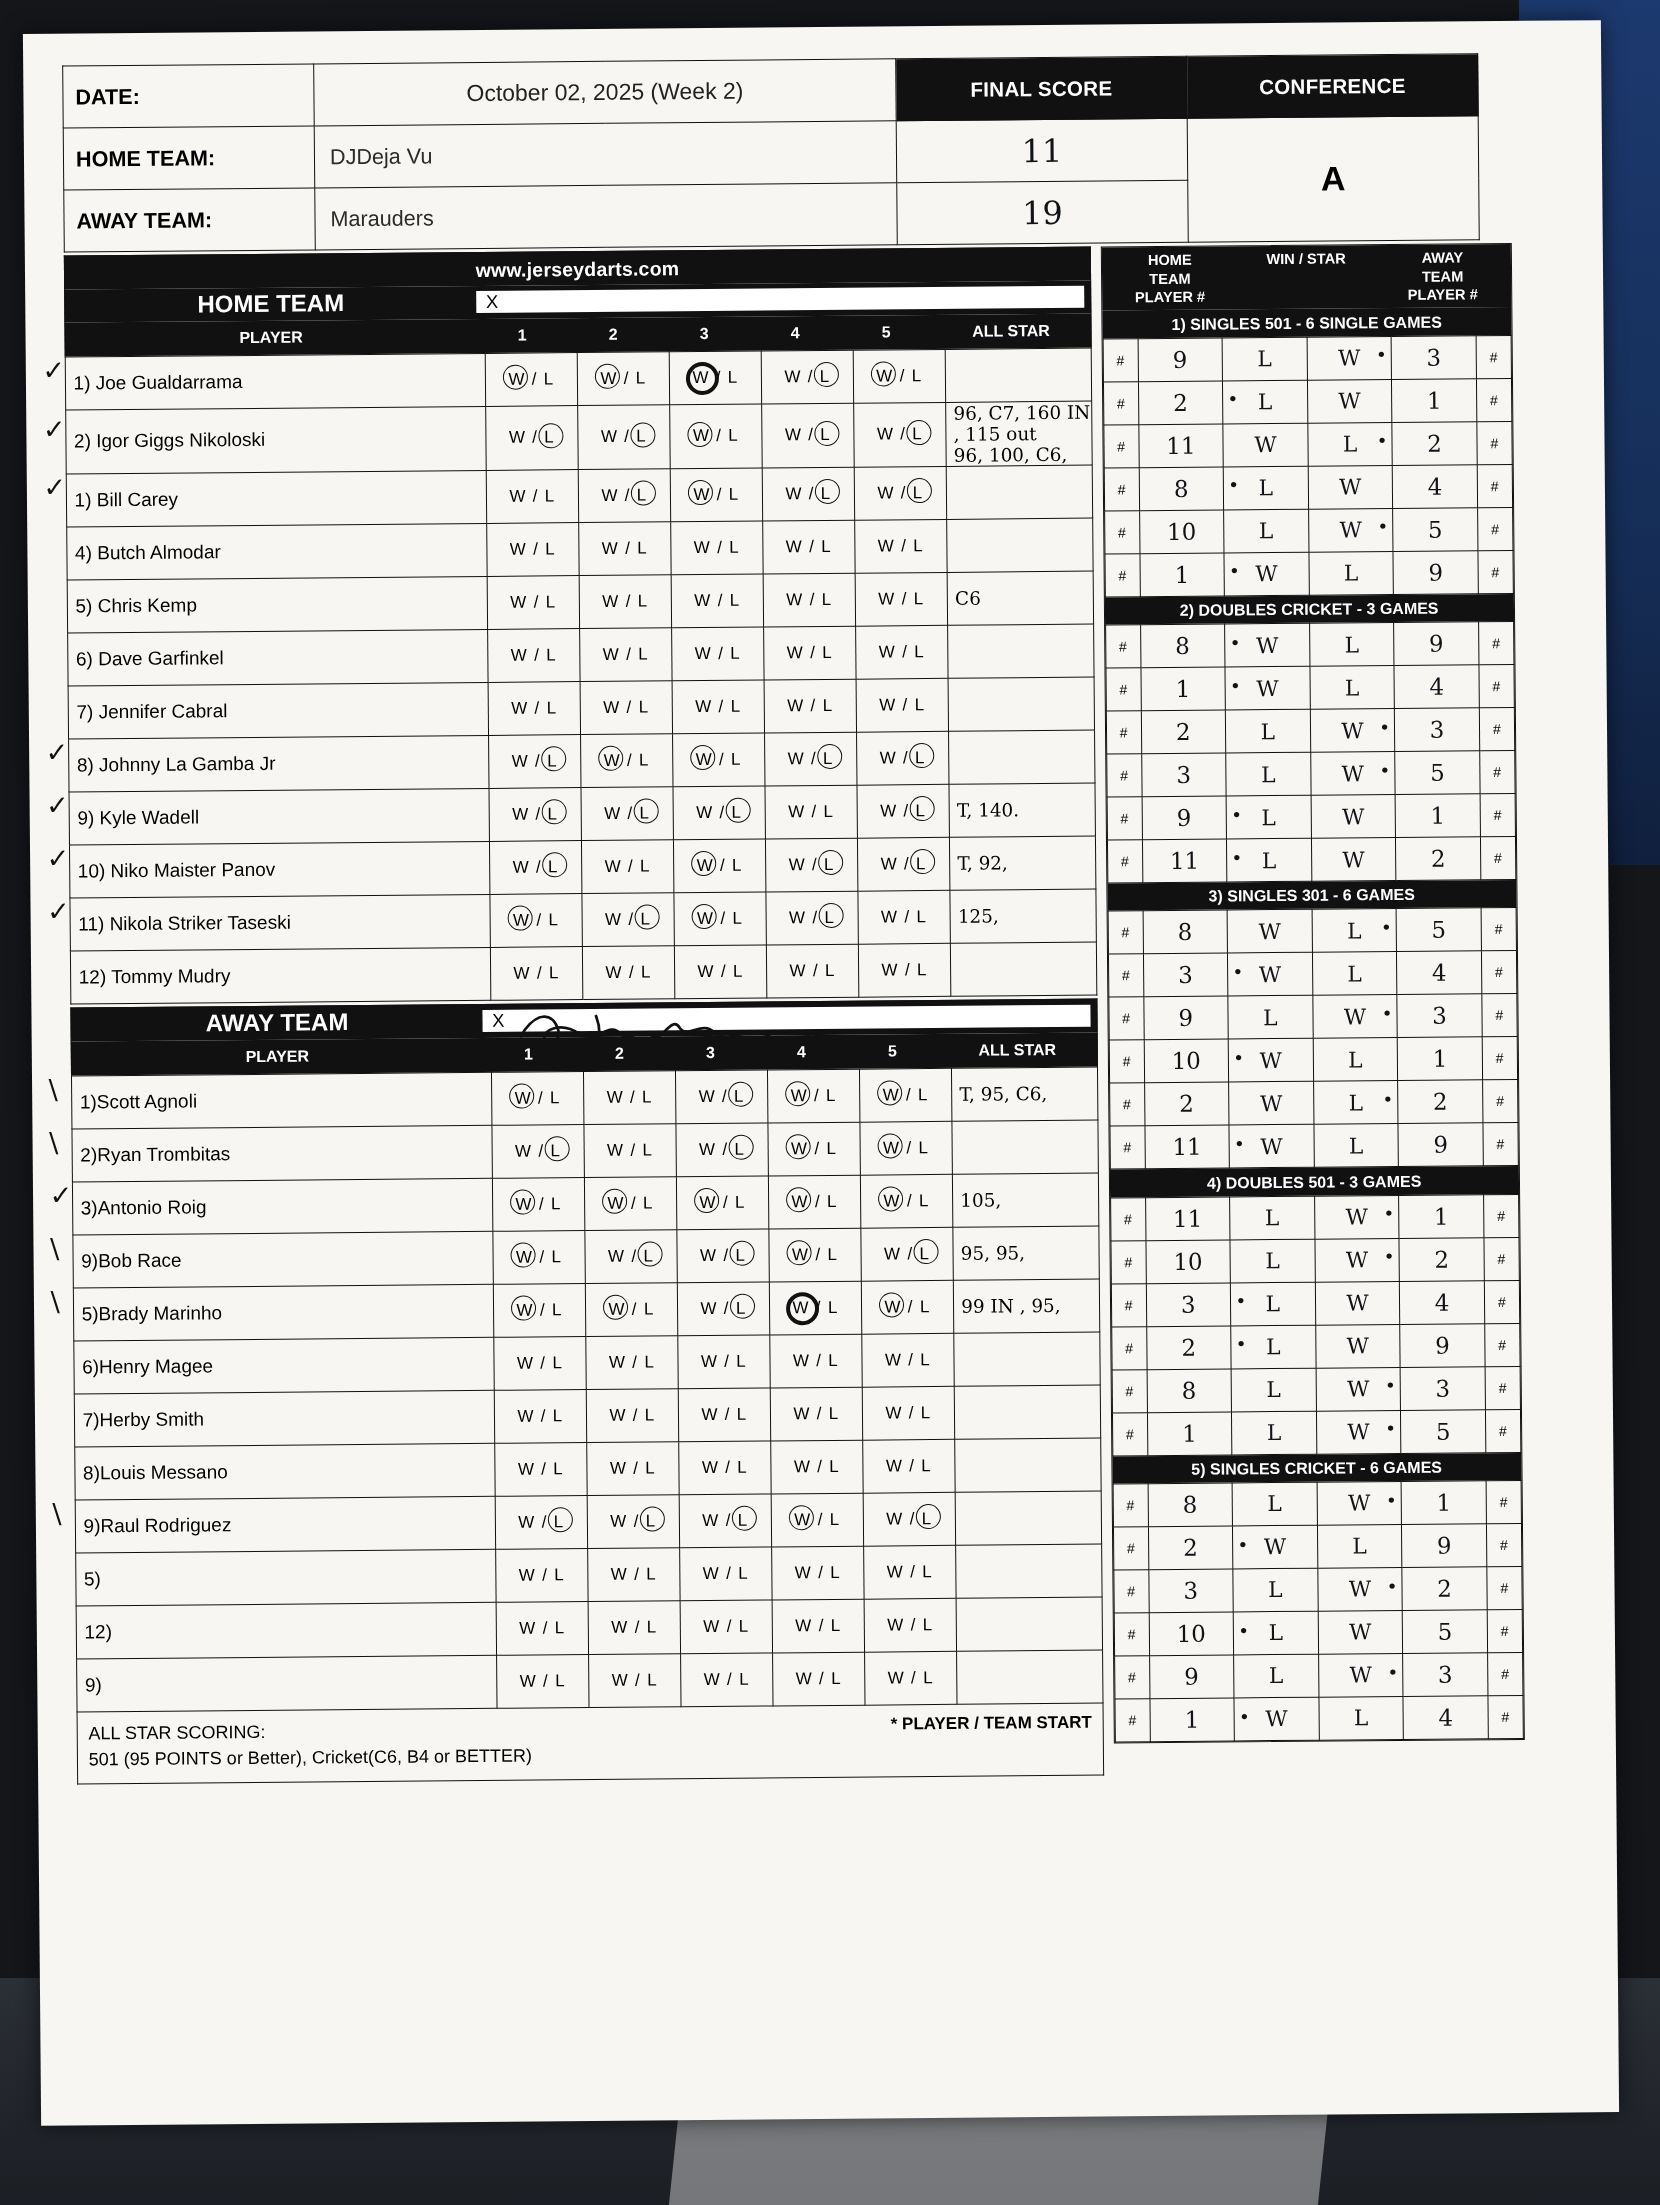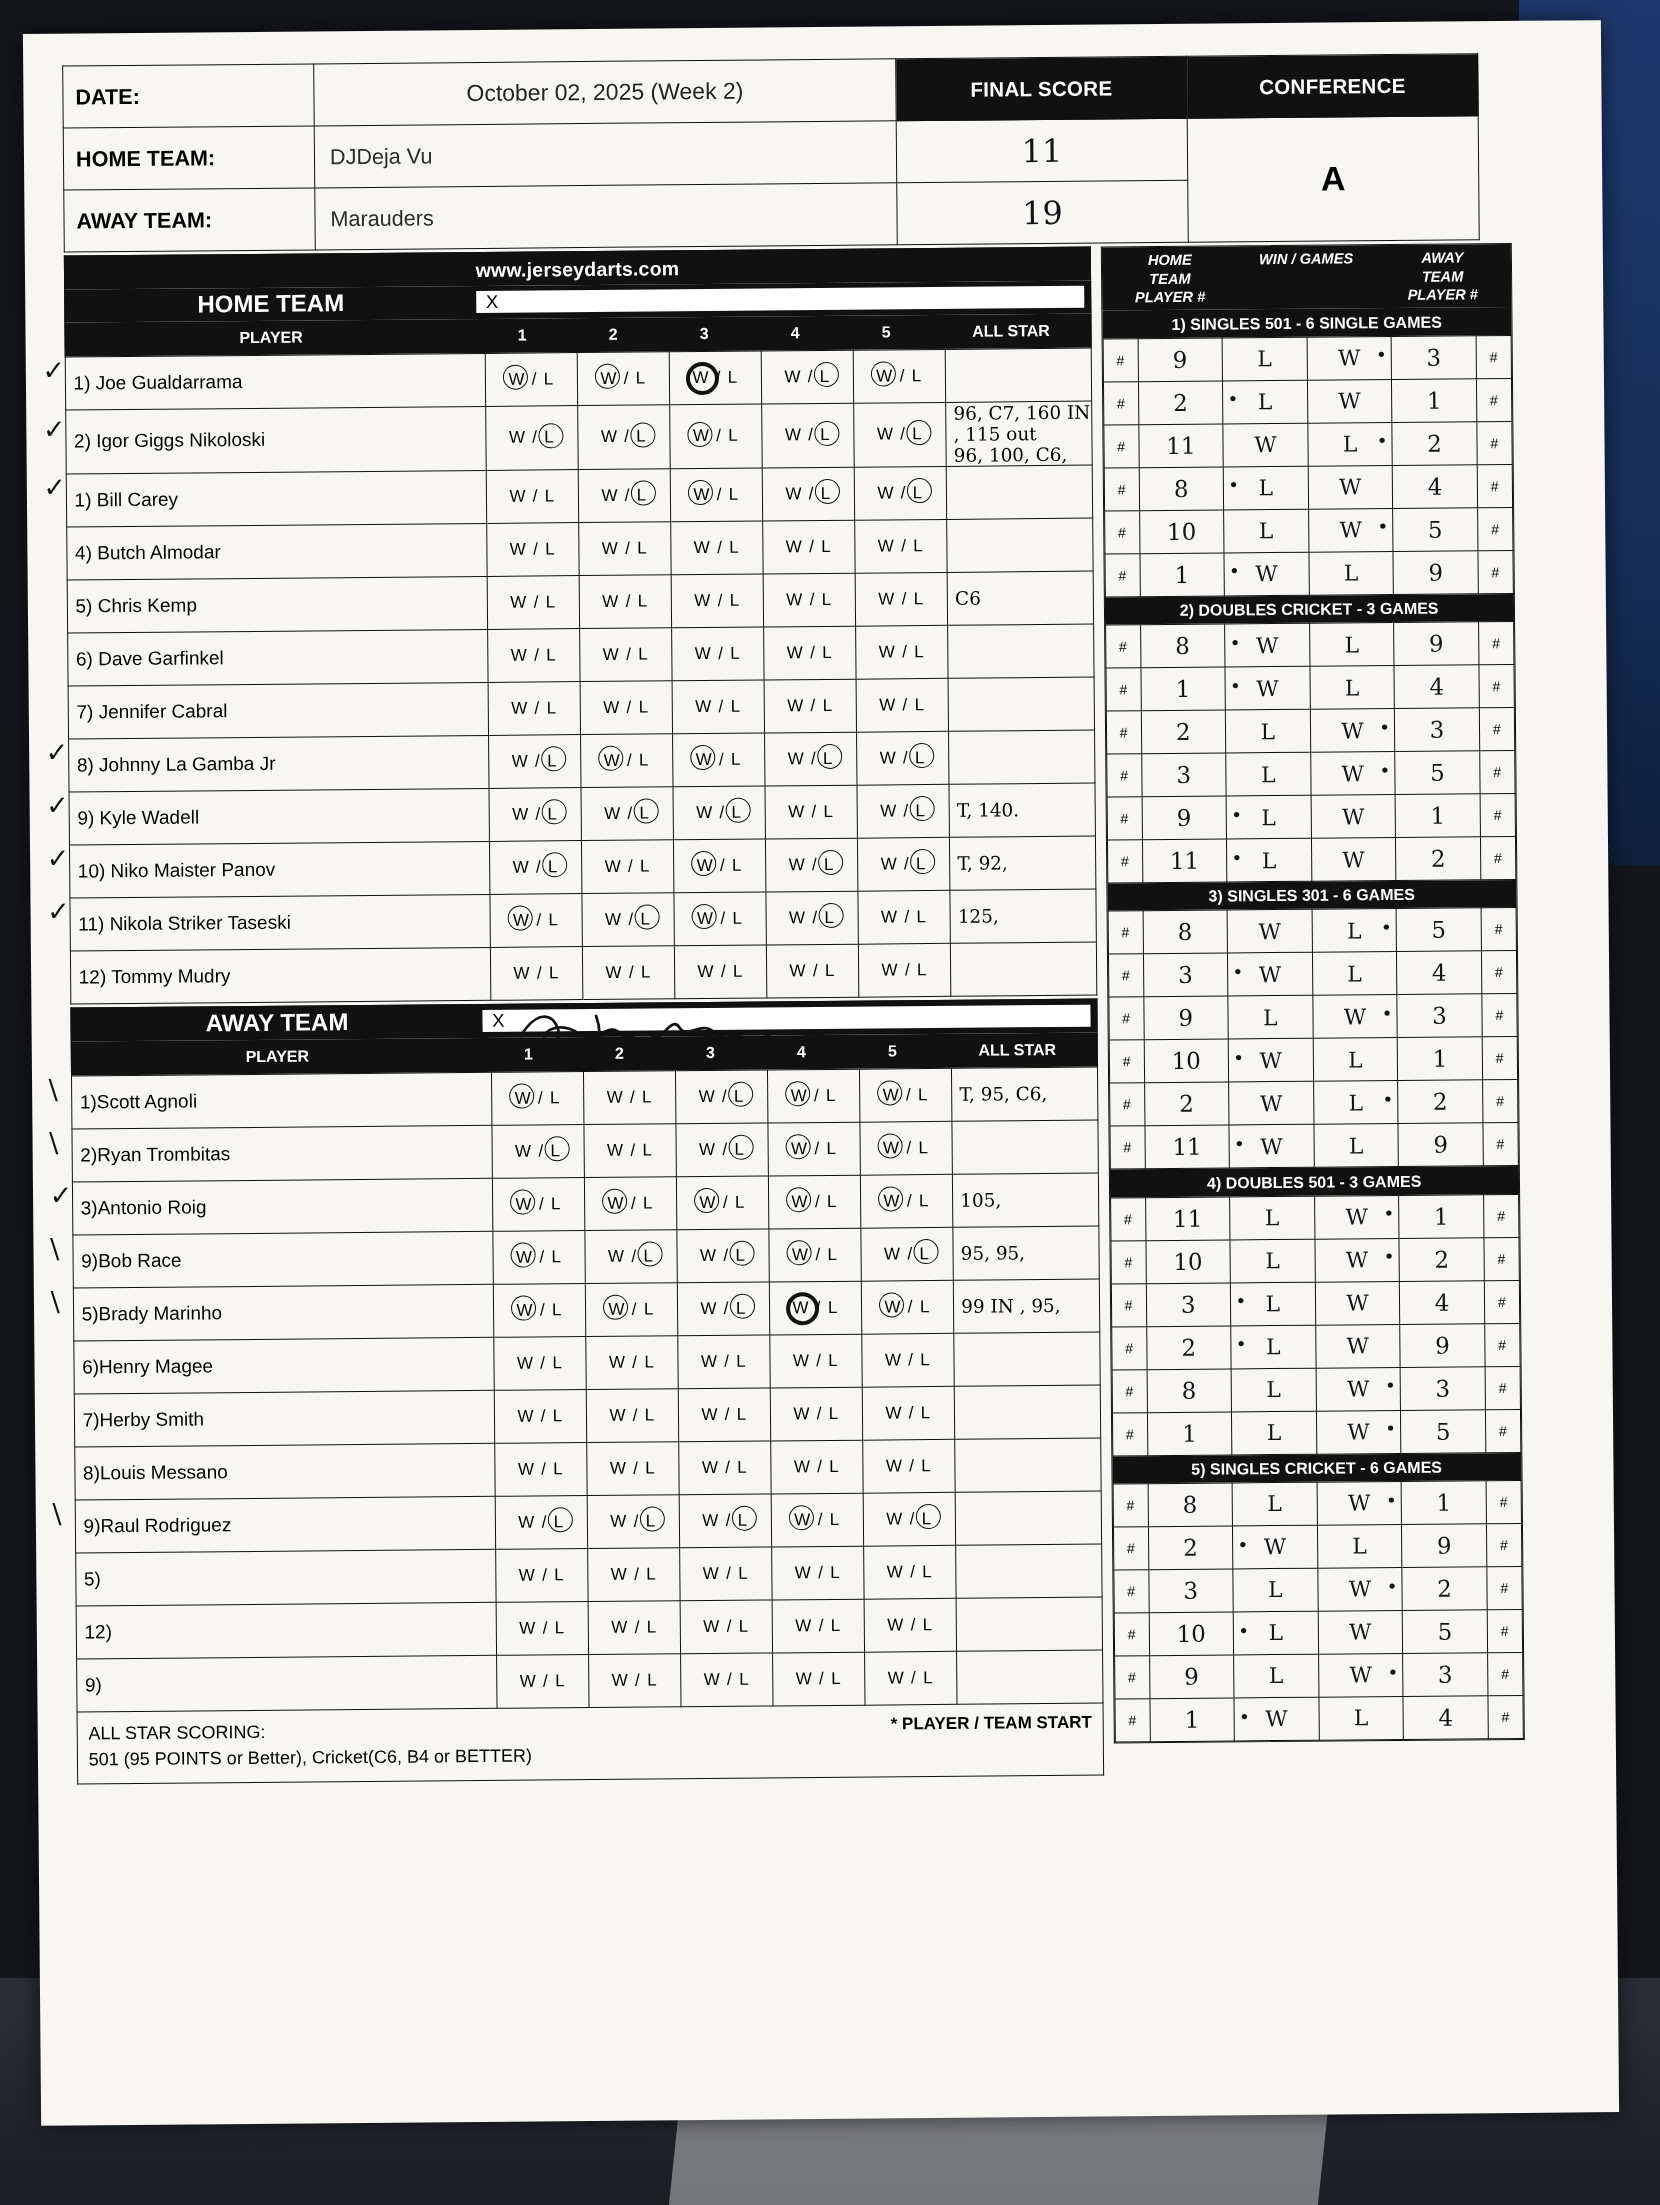--- a/index.html
+++ b/index.html
@@ -232,21 +232,21 @@
   .rbox { border: 1.6px solid #111; }
   .rhead {
     display: flex;
     background: #111;
     color: #fff;
     font-weight: bold;
     font-size: 14.6px;
     text-align: center;
     padding: 4.3px 0;
   }
-  .rhead div { flex: 1; line-height: 1.25; font-style: italic; }
+  .rhead div { flex: 1; line-height: 1.25; }
   .sect {
     background: #111;
     color: #fff;
     text-align: center;
     font-weight: bold;
     font-size: 16px;
     padding: 4.3px 0 3.8px 0;
     line-height: 1.2;
   }
   .rtable { width: 100%; table-layout: fixed; }
@@ -594,21 +594,21 @@
             <div class="star">* PLAYER / TEAM START</div>
           </div>
         </div>
 
         <div class="right">
           <div class="rbox">
             <div class="rhead">
               <div style="white-space:pre-line">HOME
 TEAM
 PLAYER #</div>
-              <div>WIN / GAMES</div>
+              <div>WIN / STAR</div>
               <div style="white-space:pre-line">AWAY
 TEAM
 PLAYER #</div>
             </div>
             <div id="sections">
                 <div class="sect">1) SINGLES 501 - 6 SINGLE GAMES</div>
                 <table class="rtable">
                   <tbody>
                     <tr>
                       <td class="hash">#</td>

